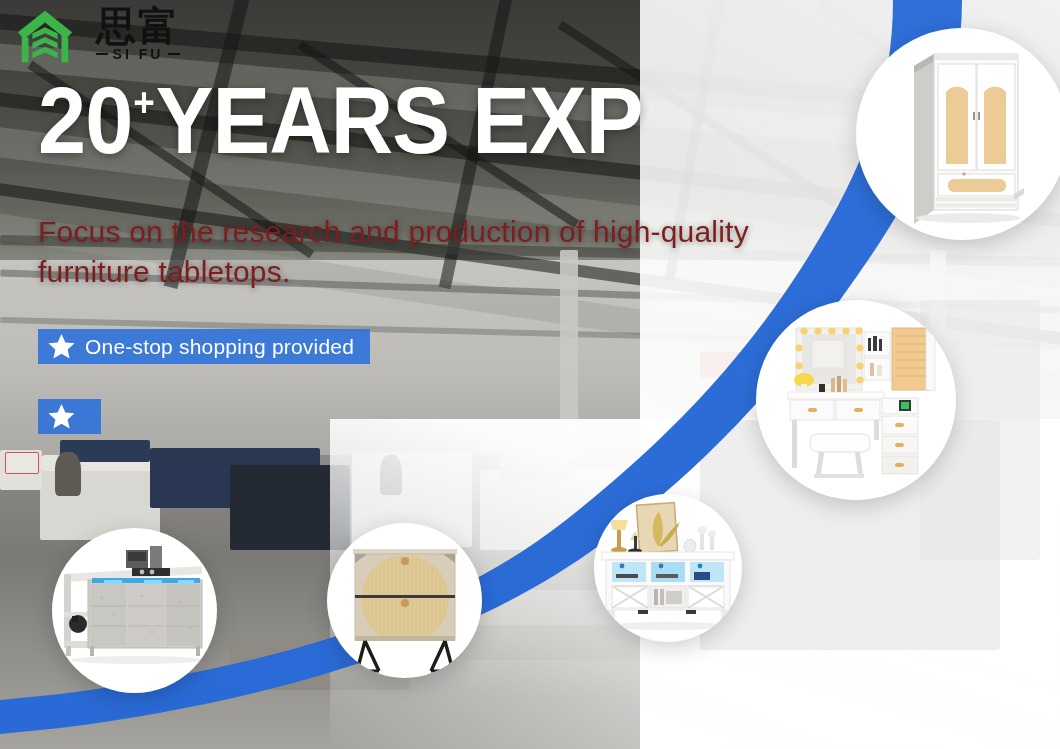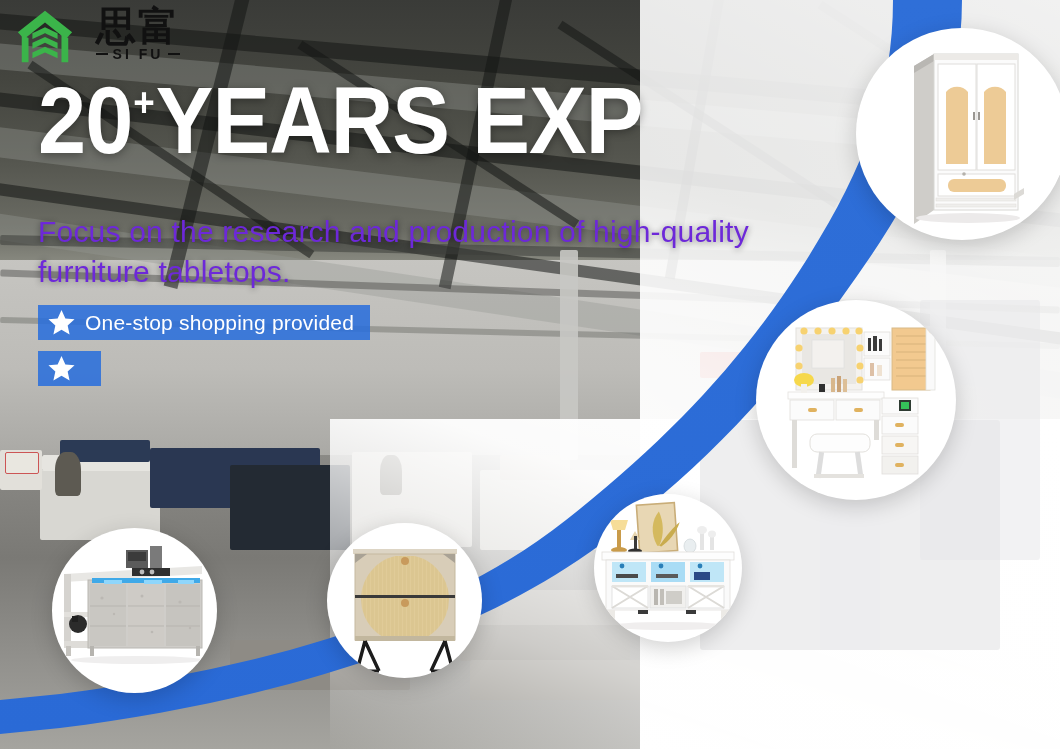--- a/index.html
+++ b/index.html
@@ -85,36 +85,36 @@
     text-shadow:0 2px 10px rgba(0,0,0,.35);
     white-space:nowrap;
   }
   #headline .num{font-size:94px;}
   #headline .plus{font-size:40px;line-height:1;margin-top:4px;margin-left:1px;margin-right:2px;}
   #headline .rest{font-size:94px;}
 
   
   #subtitle{
     position:absolute;left:38px;top:212px;width:740px;
-    color:#6d28d9;
+    color:#7f1d1d;
     font-size:30px;
     line-height:1.32;
     font-weight:400;
     letter-spacing:.2px;
     text-shadow:0 1px 6px rgba(0,0,0,.45);
   }
 
   
   #features{position:absolute;left:38px;top:305px;display:flex;flex-direction:column;gap:11px;}
   .feat{
     display:inline-flex;align-items:center;
     background:rgba(40,109,220,.86);
     padding:5px 16px 5px 9px;
     align-self:flex-start;
-    height:35px;box-sizing:border-box;
+    height:35px;box-sizing:border-box;margin-top:24px;
   }
   .feat .star{width:29px;height:29px;flex:0 0 29px;margin-right:9px;}
   .feat .label{
     color:#fff;font-size:21px;line-height:1;white-space:nowrap;letter-spacing:.2px;
   }
 
   
   .circle{
     position:absolute;border-radius:50%;background:#fff;overflow:hidden;
     box-shadow:0 6px 22px rgba(0,0,0,.18);

